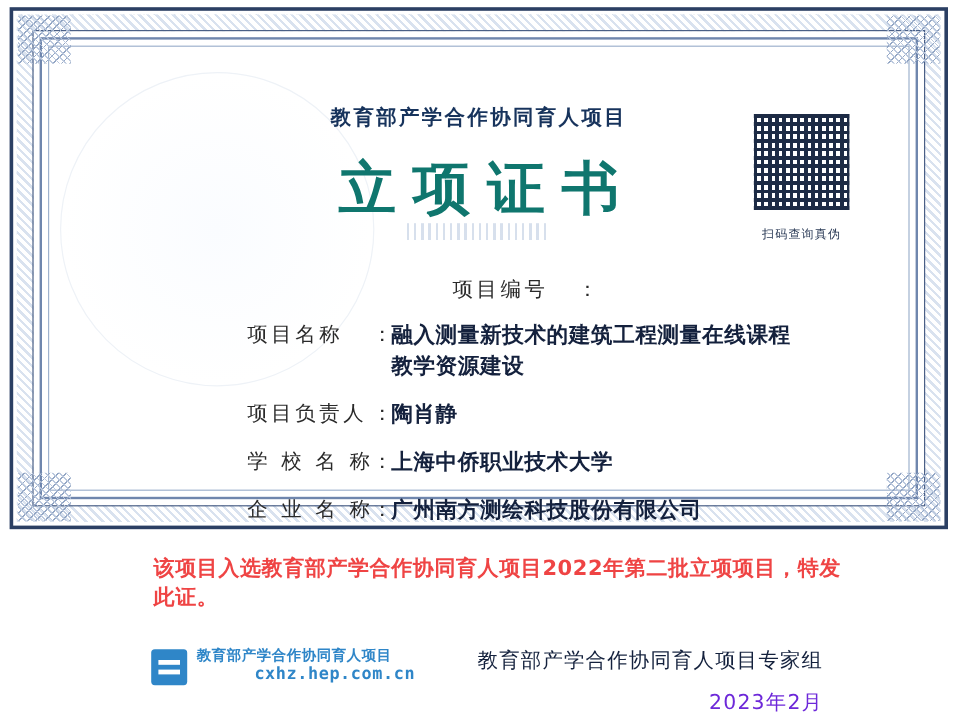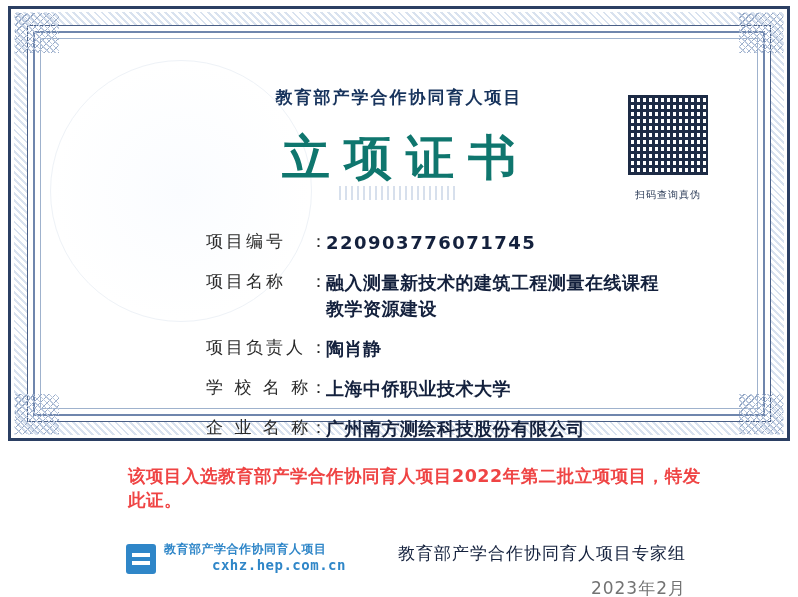--- a/index.html
+++ b/index.html
@@ -262,21 +262,21 @@
     margin-left: 31px;
   }
   .issuer {
     font-size: 17px;
     color: #14213d;
     letter-spacing: 1px;
   }
   .issue-date {
     margin-top: 12px;
     font-size: 17px;
-    color: #737373;
+    color: #6d28d9;
     letter-spacing: 1px;
   }
 </style>
 </head>
 <body>
 
 <div class="certificate">
 
   <div class="border-outer"></div>
   <div class="border-guilloche"></div>
@@ -303,21 +303,20 @@
         <div class="qr-code"></div>
         <div class="qr-caption">扫码查询真伪</div>
       </div>
     </div>
 
     <div class="fields">
 
       <div class="field-row">
         <div class="field-label">项目编号</div>
         <div class="field-colon">：</div>
-        <div class="field-value mono">220903776071745</div>
       </div>
 
       <div class="field-row">
         <div class="field-label">项目名称</div>
         <div class="field-colon">：</div>
         <div class="field-value">融入测量新技术的建筑工程测量在线课程教学资源建设</div>
       </div>
 
       <div class="field-row">
         <div class="field-label">项目负责人</div>

